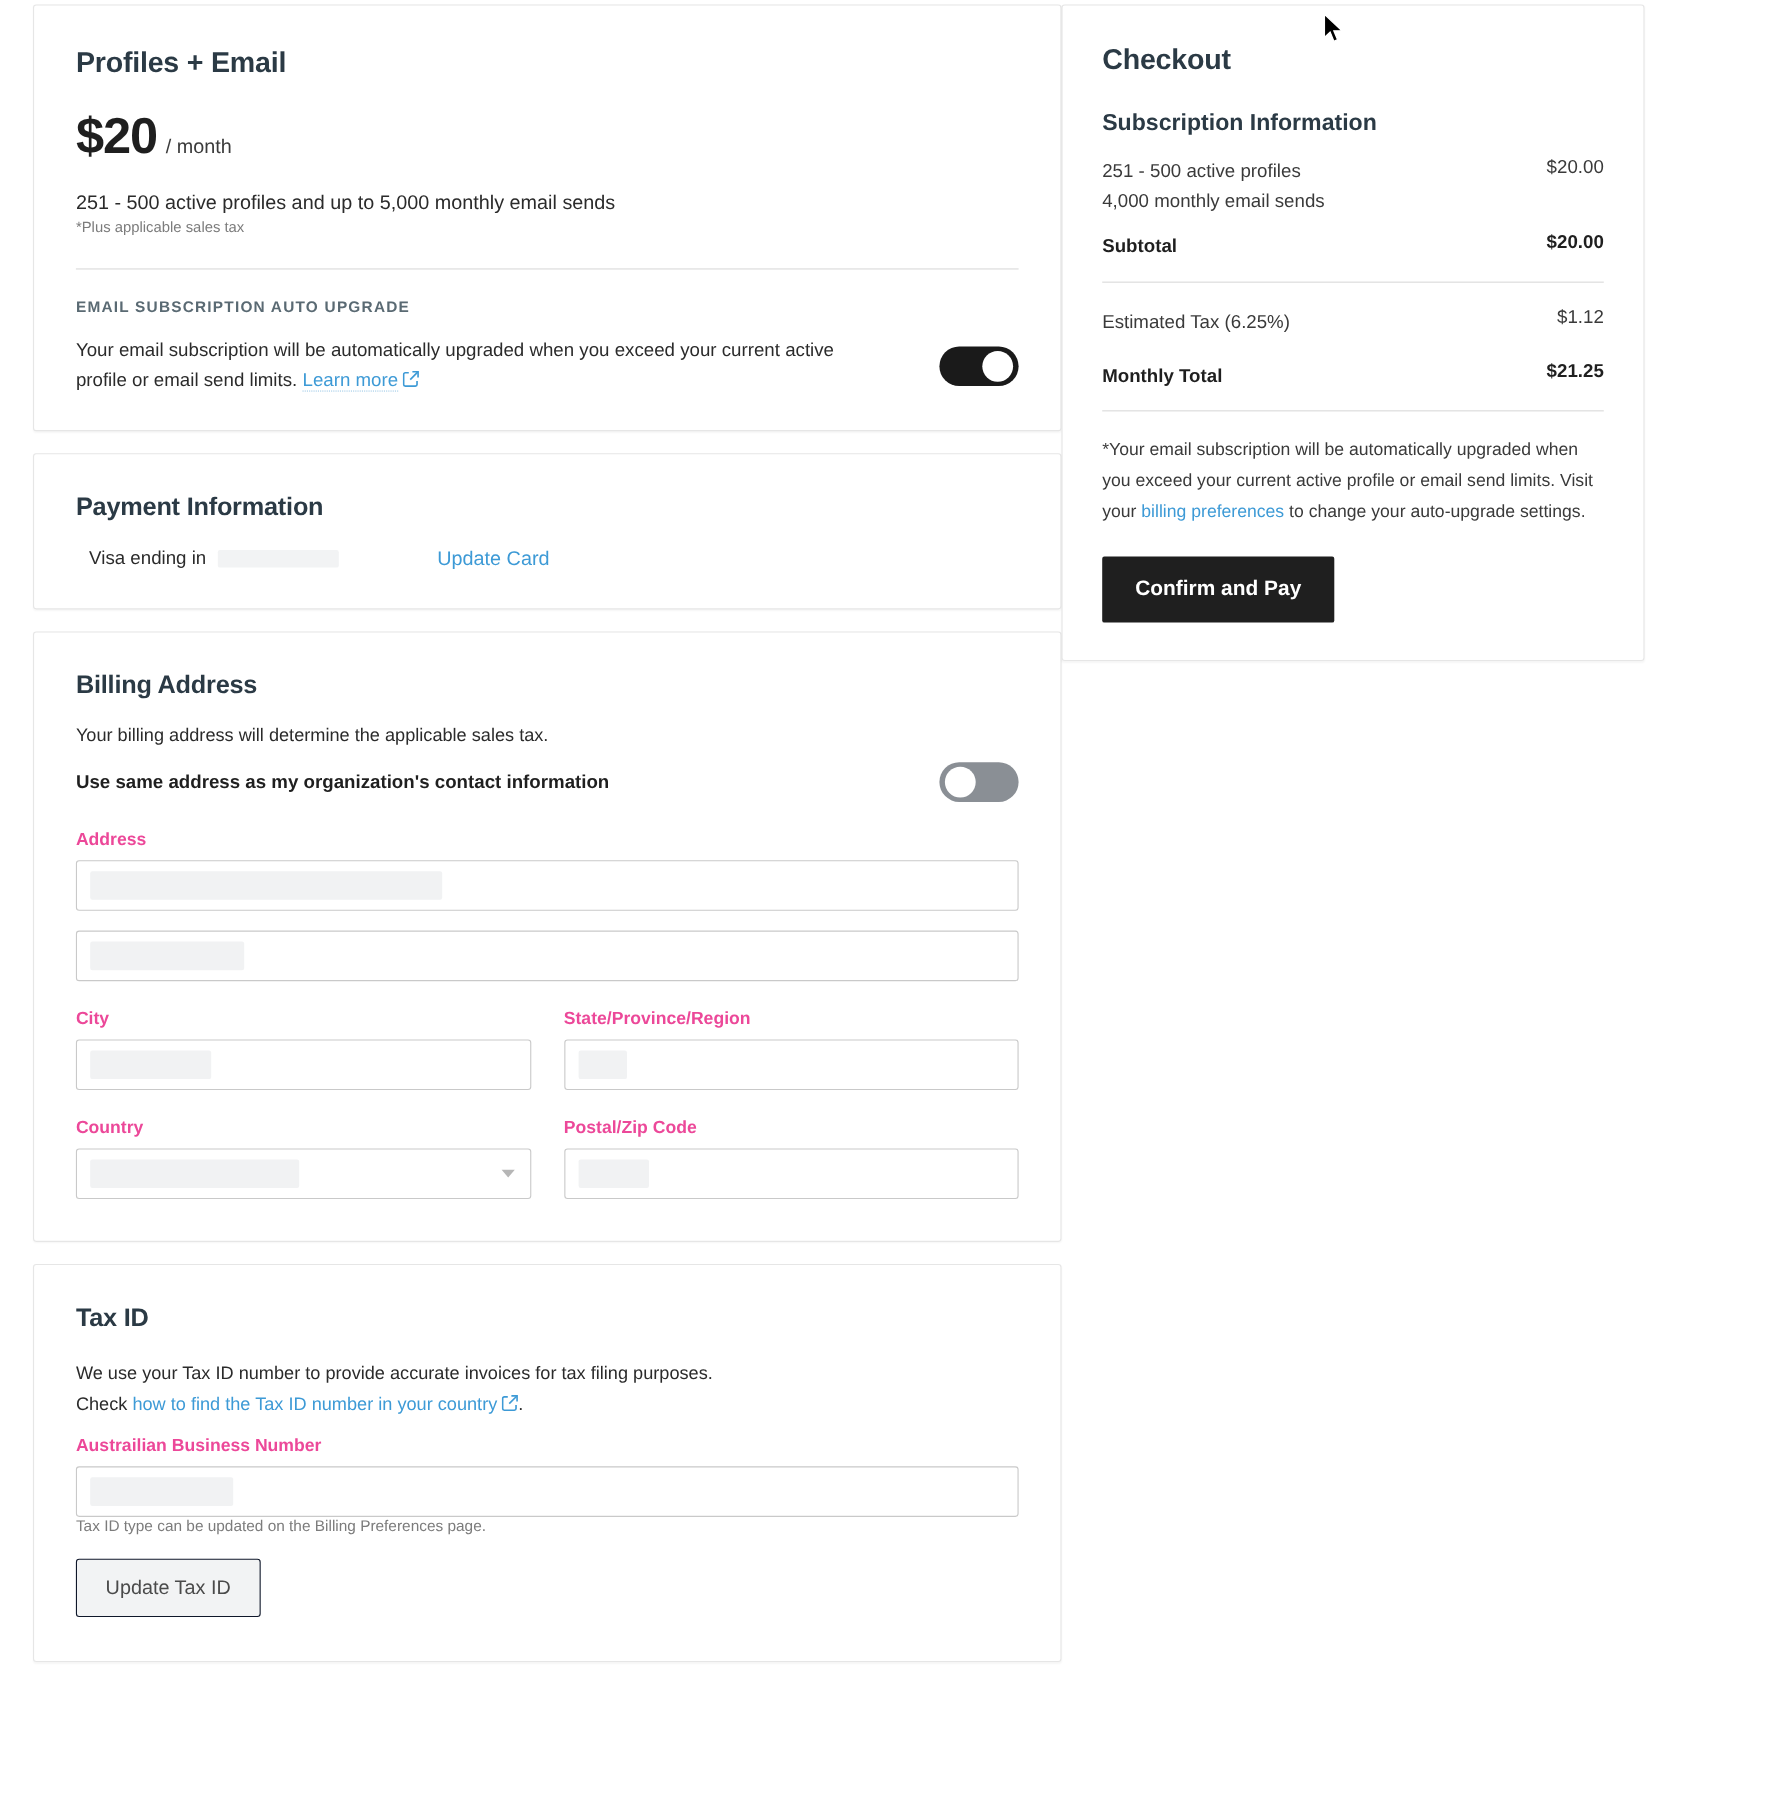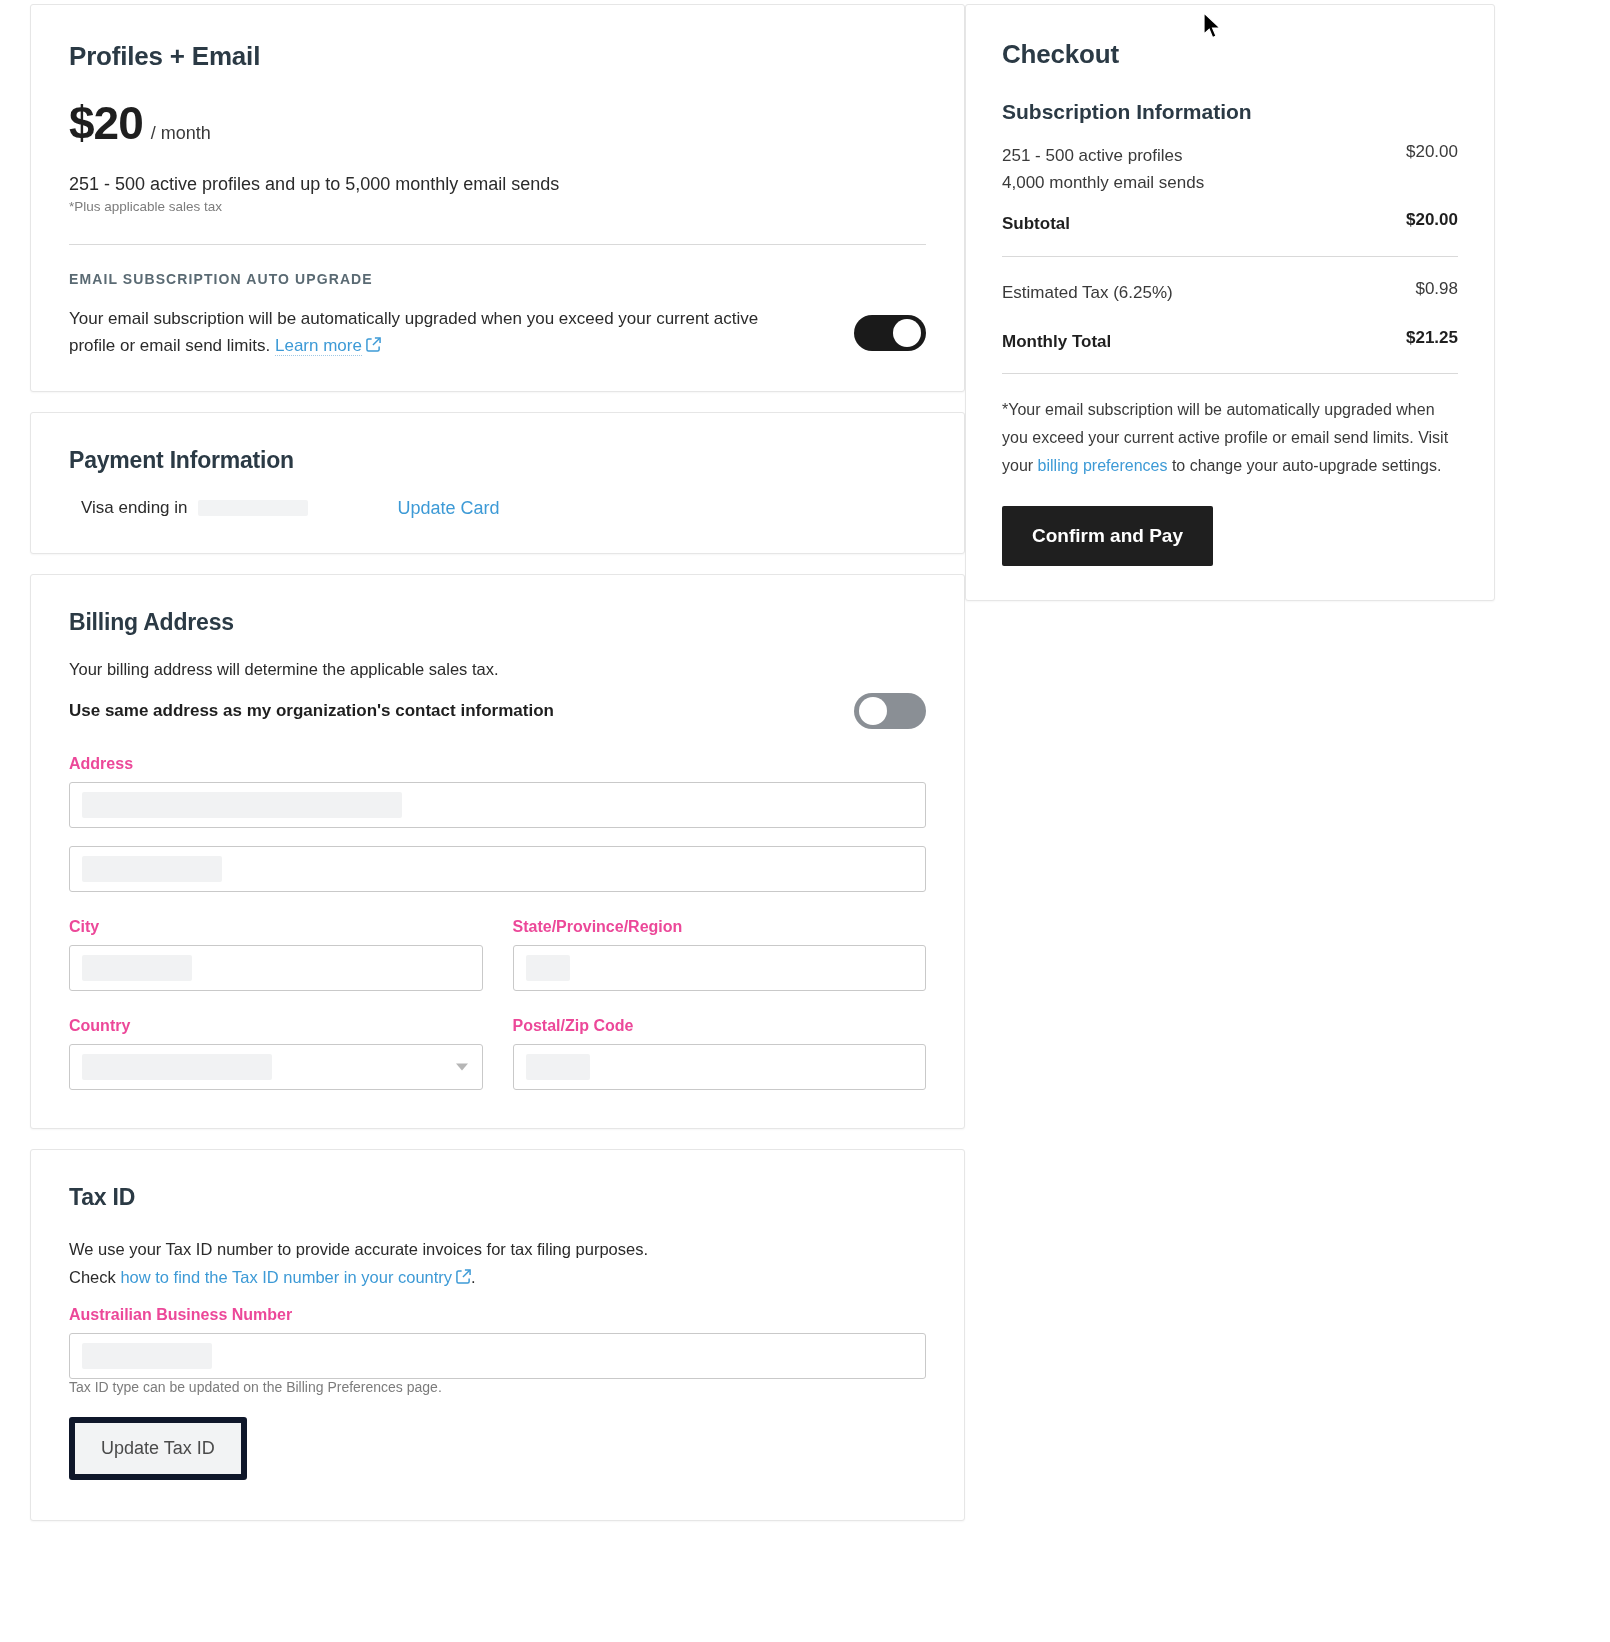--- a/index.html
+++ b/index.html
@@ -96,21 +96,21 @@
     border-right: 6px solid transparent; border-top: 7px solid #b6b6b6;
   }
   .input.select { position: relative; }
 
   
   .tax-card { padding: 34px 38px 40px 38px; }
   .tax-desc { font-size: 16.5px; color: #2b2b2b; line-height: 1.7; margin-bottom: 10px; }
   .tax-help { font-size: 14px; color: #7c7c7c; }
   .btn-secondary {
     margin-top: 22px; display: inline-block; background: #f2f3f4;
-    border: 6px solid #0f172a; border-radius: 3px;
+    border: 1px solid #0f172a; border-radius: 3px;
     padding: 15px 26px; font-size: 18px; color: #4a4a4a; cursor: pointer;
   }
 
   
   .checkout-card { padding: 34px 36px 34px 36px; }
   .checkout-title {
     font-size: 26px; font-weight: 600; color: #2b3a45;
     margin: 0 0 30px 0; letter-spacing: -0.2px;
   }
   .sub-info-title { font-size: 21px; font-weight: 600; color: #2b3a45; margin-bottom: 18px; }
@@ -268,21 +268,21 @@
 
       <div class="ck-row bold">
         <div class="lbl">Subtotal</div>
         <div class="val">$20.00</div>
       </div>
 
       <div class="ck-rule"></div>
 
       <div class="ck-row">
         <div class="lbl">Estimated Tax (6.25%)</div>
-        <div class="val">$0.98</div>
+        <div class="val">$1.12</div>
       </div>
 
       <div class="ck-row bold" style="margin-top:22px">
         <div class="lbl">Monthly Total</div>
         <div class="val">$21.25</div>
       </div>
 
       <div class="ck-rule"></div>
 
       <div class="ck-note"><span>*Your email subscription will be automatically upgraded when you exceed your current active profile or email send limits. Visit your </span><a class="link" href="#">billing preferences</a><span> to change your auto-upgrade settings.</span></div>

